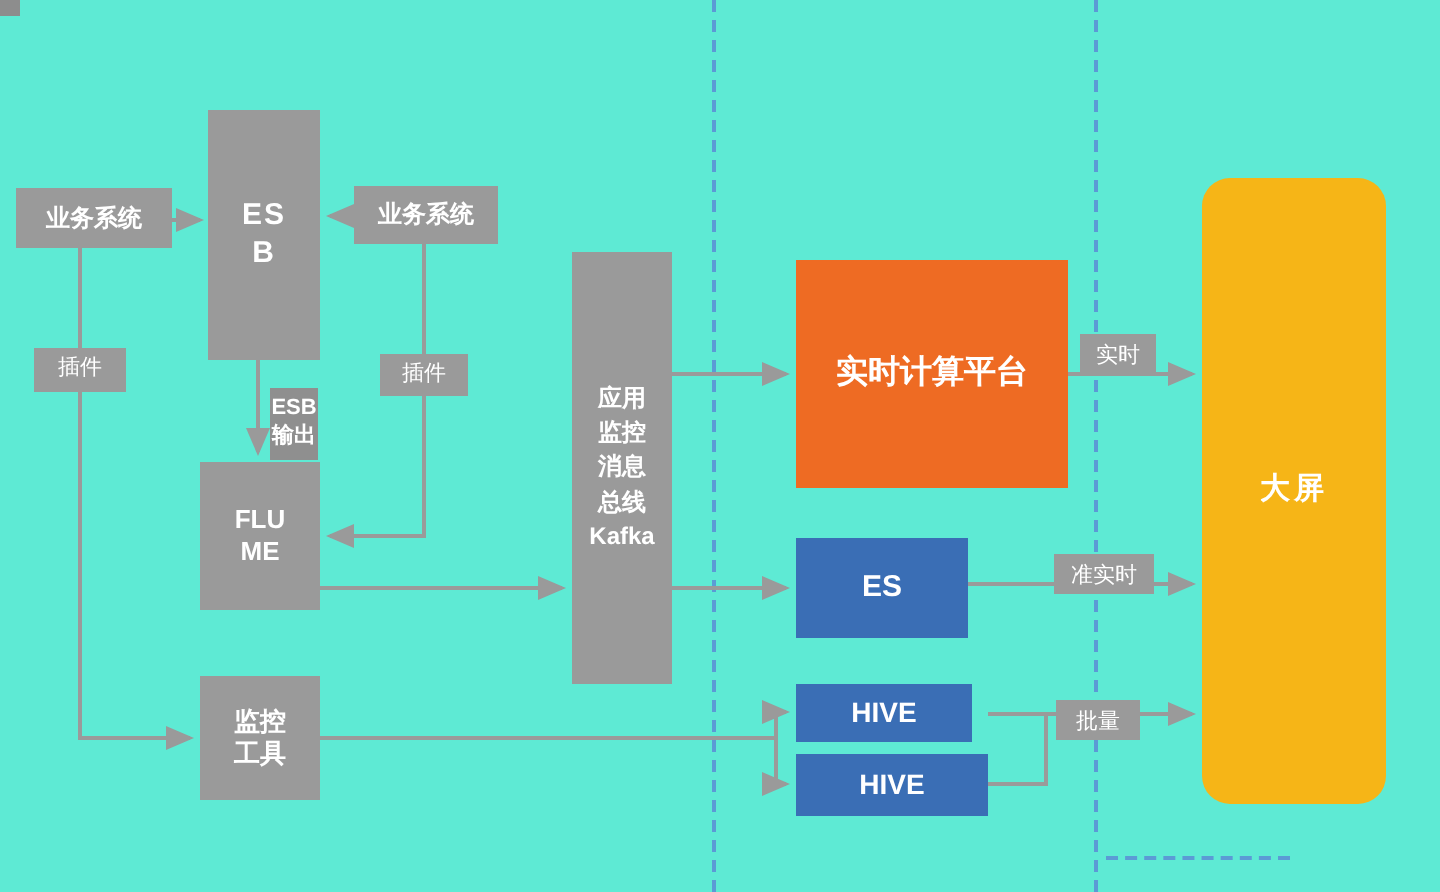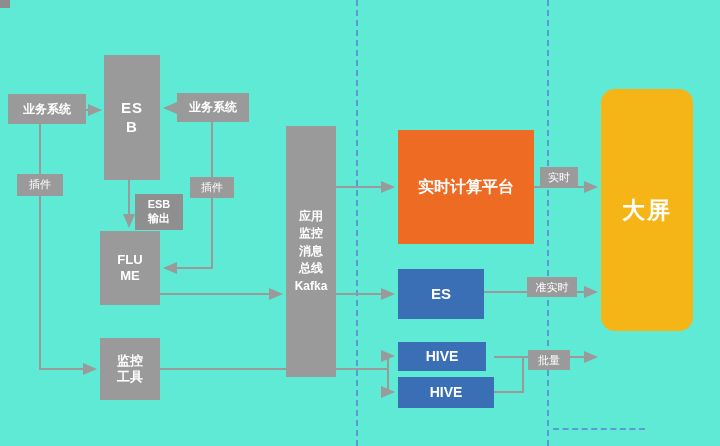--- a/index.html
+++ b/index.html
@@ -122,44 +122,44 @@
 
   <div class="node gray" style="left:104px; top:55px; width:56px; height:125px; font-size:15px; letter-spacing:1px;">ES
 B</div>
 
   <div class="node gray" style="left:177px; top:93px; width:72px; height:29px; font-size:12px;">业务系统</div>
 
   <div class="node gray" style="left:17px; top:174px; width:46px; height:22px; font-size:11px; font-weight:normal;">插件</div>
 
   <div class="node gray" style="left:190px; top:177px; width:44px; height:21px; font-size:11px; font-weight:normal;">插件</div>
 
-  <div class="node gray-d" style="left:135px; top:194px; width:48px; height:36px; font-size:11px;">ESB
+  <div class="node gray-d" style="left:135px; top:194px; width:24px; height:36px; font-size:11px;">ESB
 输出</div>
 
   <div class="node gray" style="left:100px; top:231px; width:60px; height:74px; font-size:13px;">FLU
 ME</div>
 
   <div class="node gray" style="left:100px; top:338px; width:60px; height:62px; font-size:13px;">监控
 工具</div>
 
-  <div class="node gray" style="left:286px; top:126px; width:50px; height:251px; font-size:12px; line-height:1.45;">应用
+  <div class="node gray" style="left:286px; top:126px; width:50px; height:216px; font-size:12px; line-height:1.45;">应用
 监控
 消息
 总线
 Kafka</div>
 
   <div class="node orange" style="left:398px; top:130px; width:136px; height:114px; font-size:16px;">实时计算平台</div>
 
   <div class="node blue" style="left:398px; top:269px; width:86px; height:50px; font-size:15px;">ES</div>
 
   <div class="node blue" style="left:398px; top:342px; width:88px; height:29px; font-size:14px;">HIVE</div>
 
   <div class="node blue" style="left:398px; top:377px; width:96px; height:31px; font-size:14px;">HIVE</div>
 
-  <div class="node yellow" style="left:601px; top:89px; width:92px; height:242px; font-size:23px; letter-spacing:2px;">大屏</div>
+  <div class="node yellow" style="left:601px; top:89px; width:92px; height:313px; font-size:15px; letter-spacing:2px;">大屏</div>
 
   <div class="edge-label" style="left:540px; top:167px; width:38px; height:20px;">实时</div>
 
   <div class="edge-label" style="left:527px; top:277px; width:50px; height:20px;">准实时</div>
 
   <div class="edge-label" style="left:528px; top:350px; width:42px; height:20px;">批量</div>
 
 </div>
 
 </body></html>

